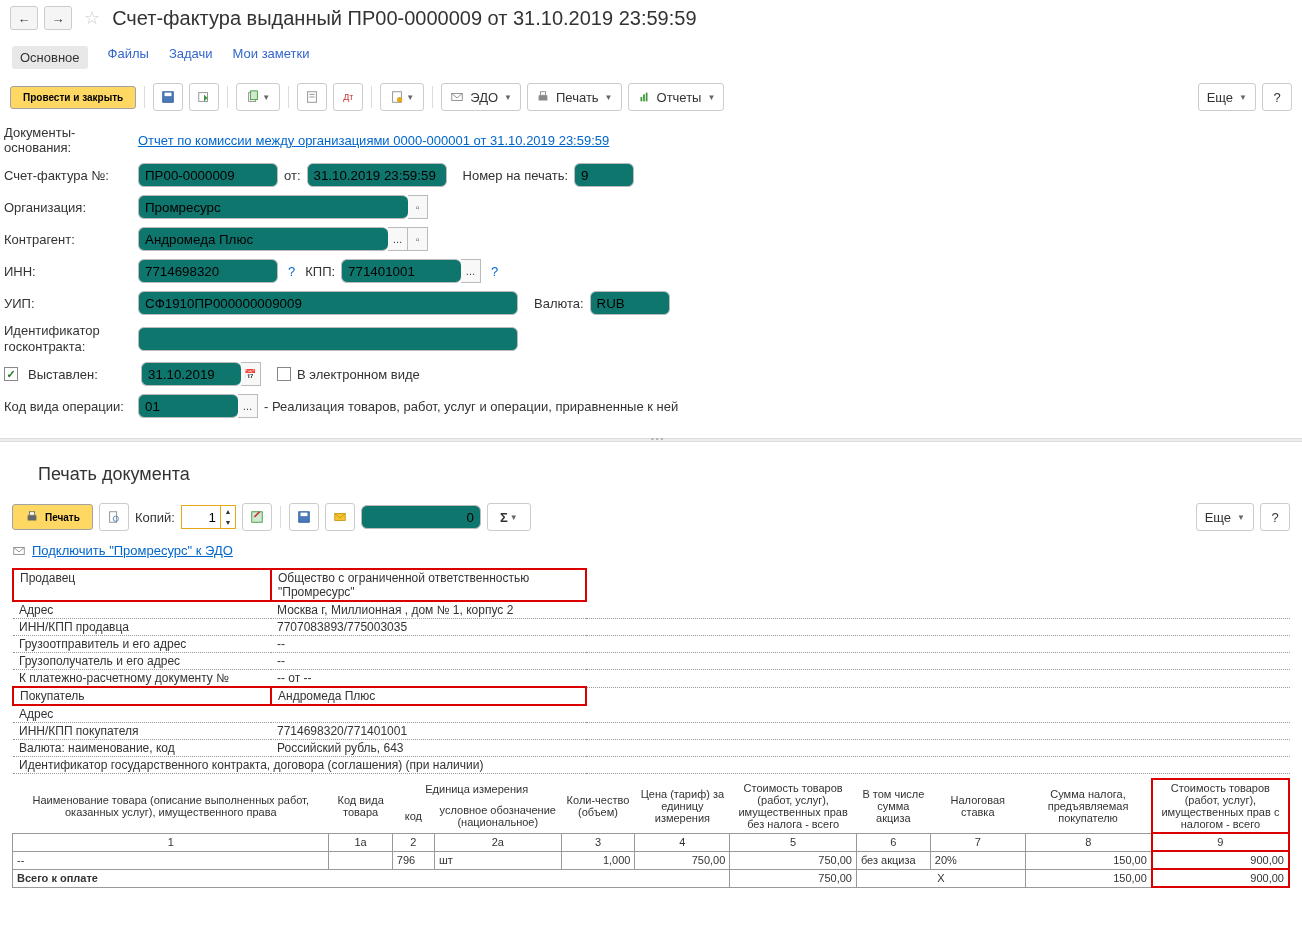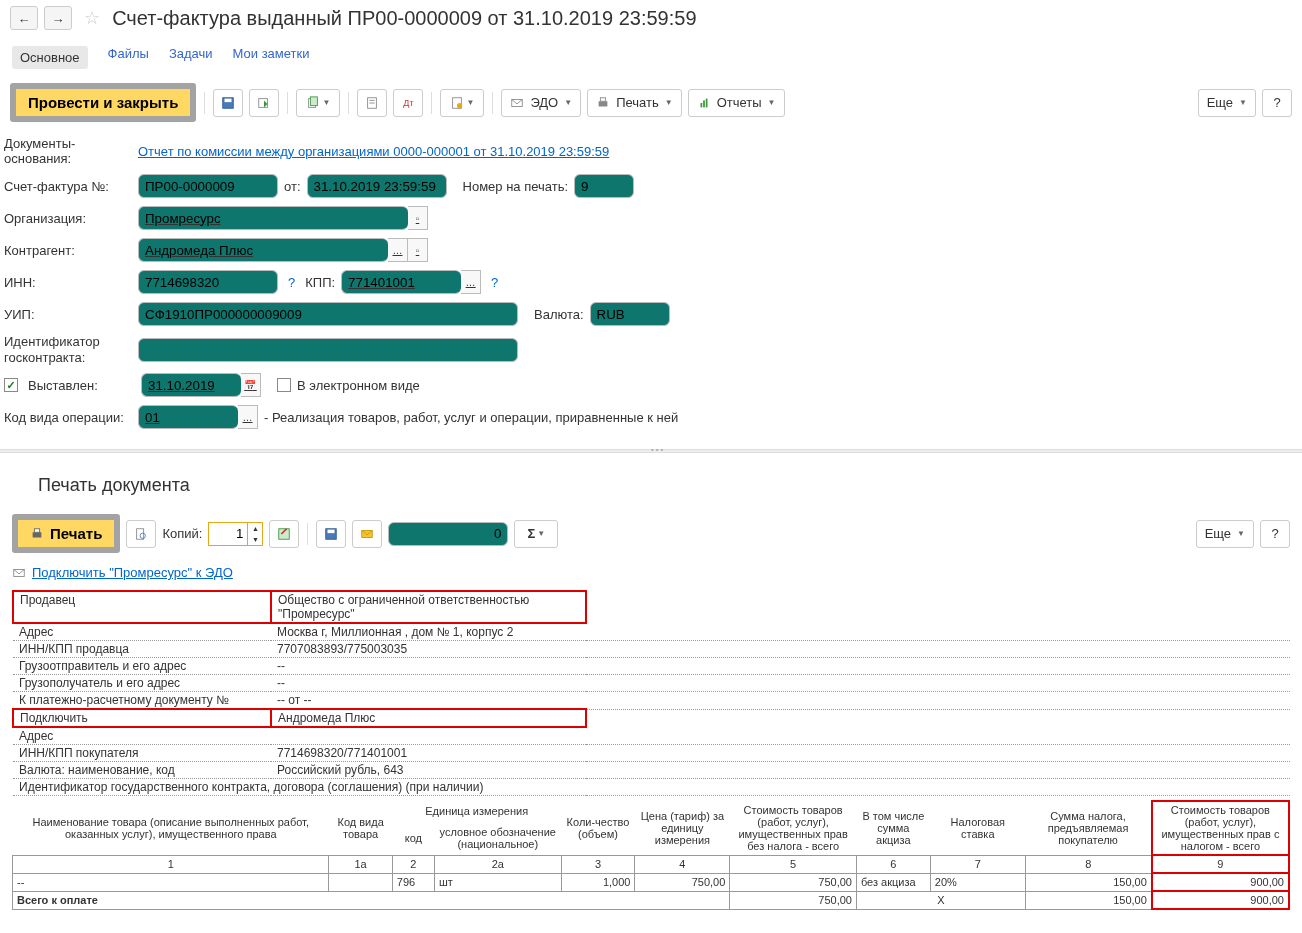--- a/index.html
+++ b/index.html
@@ -5,38 +5,38 @@
 * { box-sizing: border-box; margin: 0; padding: 0; }
 body { font-family: Arial, sans-serif; font-size: 13px; color: #333; background: #fff; }
 .toolbar-top { display: flex; align-items: center; padding: 6px 10px; gap: 6px; }
 .nav-btn { width: 28px; height: 24px; border: 1px solid #ccc; background: #f5f5f5; border-radius: 3px; display: flex; align-items: center; justify-content: center; cursor: pointer; }
 .star-icon { color: #ccc; font-size: 18px; margin: 0 6px; }
 .page-title { font-size: 20px; font-weight: normal; color: #333; }
 .tabs { display: flex; gap: 20px; padding: 10px 12px 8px; border-bottom: 0; }
 .tab { color: #3366cc; cursor: pointer; }
 .tab.active { background: #e8e8e8; color: #333; padding: 4px 8px; border-radius: 3px; }
 .main-toolbar { display: flex; align-items: center; padding: 6px 10px; gap: 6px; flex-wrap: wrap; }
-.btn-yellow { background: #ffd863; border: 6px solid #a3a3a3; padding: 5px 12px; font-weight: bold; border-radius: 3px; cursor: pointer; font-size: 15px; }
+.btn-yellow { background: #ffd863; border: 1px solid #a3a3a3; padding: 5px 12px; font-weight: bold; border-radius: 3px; cursor: pointer; font-size: 10px; }
 .btn-icon { width: 30px; height: 28px; border: 1px solid #ccc; background: #fff; border-radius: 3px; display: flex; align-items: center; justify-content: center; cursor: pointer; }
 .btn-icon-dd { width: 44px; height: 28px; border: 1px solid #ccc; background: #fff; border-radius: 3px; display: flex; align-items: center; justify-content: center; cursor: pointer; gap: 2px; }
 .btn-text { height: 28px; border: 1px solid #ccc; background: #fff; border-radius: 3px; display: flex; align-items: center; padding: 0 8px; gap: 6px; cursor: pointer; }
 .dd-arrow { font-size: 8px; color: #666; }
 .sep { width: 1px; height: 22px; background: #ddd; margin: 0 2px; }
 .right-tools { margin-left: auto; display: flex; gap: 6px; }
 .form-section { padding: 8px 4px; }
 .form-row { display: flex; align-items: center; margin-bottom: 8px; gap: 6px; }
 .form-label { width: 128px; color: #333; }
 .link { color: #0066cc; text-decoration: underline; cursor: pointer; }
 .input-fld { border: 1px solid #bbb; padding: 3px 6px; height: 24px; background: #0f766e; border-radius: 6px; }
 .input-fld.w140 { width: 140px; }
 .input-fld.w380 { width: 380px; }
 .input-fld.w120 { width: 120px; }
 .input-fld.w60 { width: 60px; }
 .input-fld.w80 { width: 80px; }
-.input-dd { display: flex; align-items: center; text-decoration: underline; }
+.input-dd { display: flex; align-items: center; }
 .input-dd .dd-btn { width: 20px; height: 24px; border: 1px solid #bbb; border-left: 0; background: #f8f8f8; display: flex; align-items: center; justify-content: center; font-size: 10px; cursor: pointer; }
 .q-mark { color: #0066cc; cursor: pointer; margin: 0 4px; }
 .checkbox { width: 14px; height: 14px; border: 1px solid #888; display: inline-flex; align-items: center; justify-content: center; }
 .checkbox.checked::after { content: "✓"; color: #2a7a2a; font-size: 11px; font-weight: bold; }
 .divider-h { height: 4px; background: #eee; border-top: 1px solid #ddd; border-bottom: 1px solid #ddd; margin: 4px 0; position: relative; }
 .divider-h::after { content: "•••"; position: absolute; left: 50%; top: -5px; color: #aaa; font-size: 8px; letter-spacing: 2px; }
 .print-section { padding: 10px 12px 0; }
 .print-title { font-size: 18px; margin: 8px 0 14px 26px; }
 .print-toolbar { display: flex; align-items: center; gap: 6px; padding: 4px 0; }
 .spinner { display: flex; }
@@ -306,21 +306,21 @@
           </tr>
       <tr>
             <td class="label-cell">Грузополучатель и его адрес</td>
             <td colspan="2">--</td>
           </tr>
       <tr>
             <td class="label-cell">К платежно-расчетному документу №</td>
             <td colspan="2">-- от --</td>
           </tr>
       <tr>
-            <td class="label-cell red-box">Подключить</td>
+            <td class="label-cell red-box">Покупатель</td>
             <td class="red-box" style="width:130px">Андромеда Плюс</td>
             <td style="border:none"></td>
           </tr>
       <tr>
             <td class="label-cell">Адрес</td>
             <td colspan="2"></td>
           </tr>
       <tr>
             <td class="label-cell">ИНН/КПП покупателя</td>
             <td colspan="2">7714698320/771401001</td>

